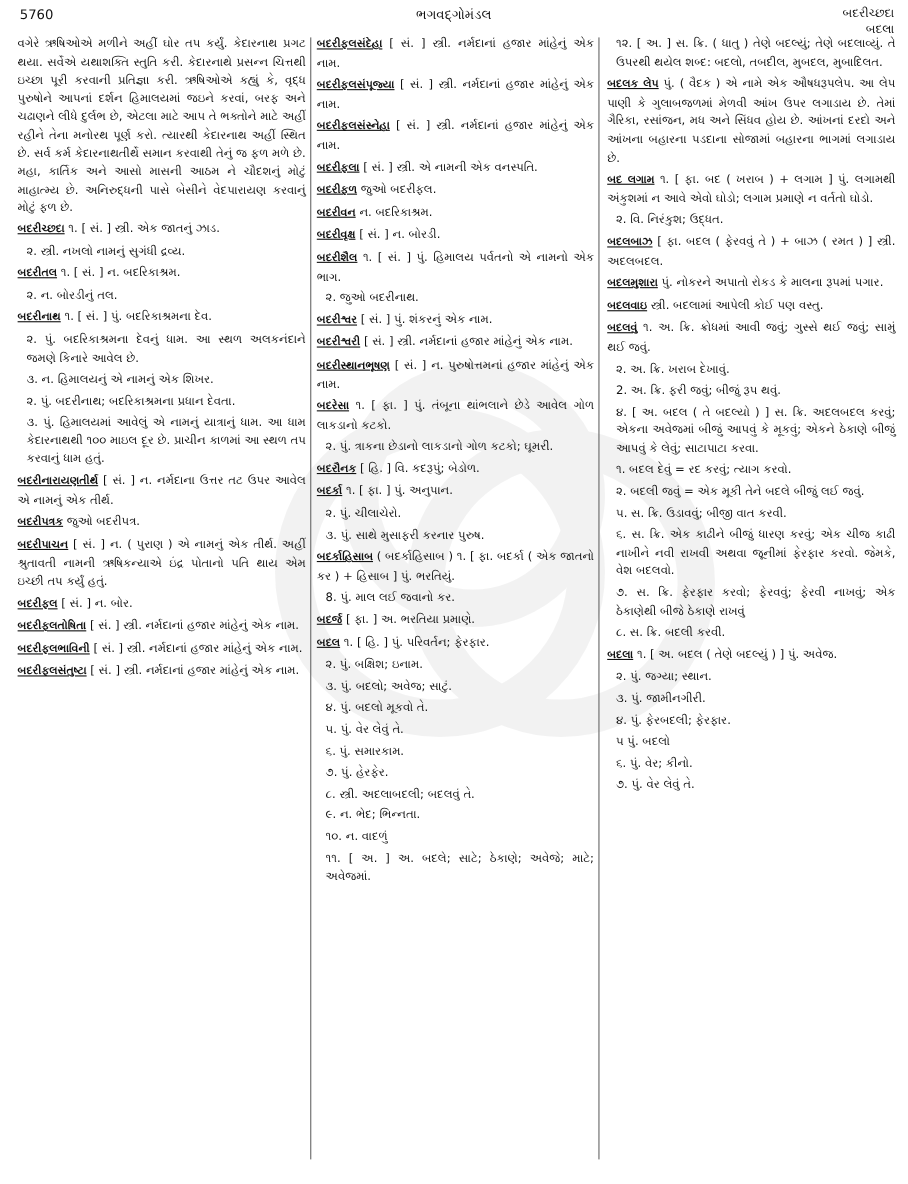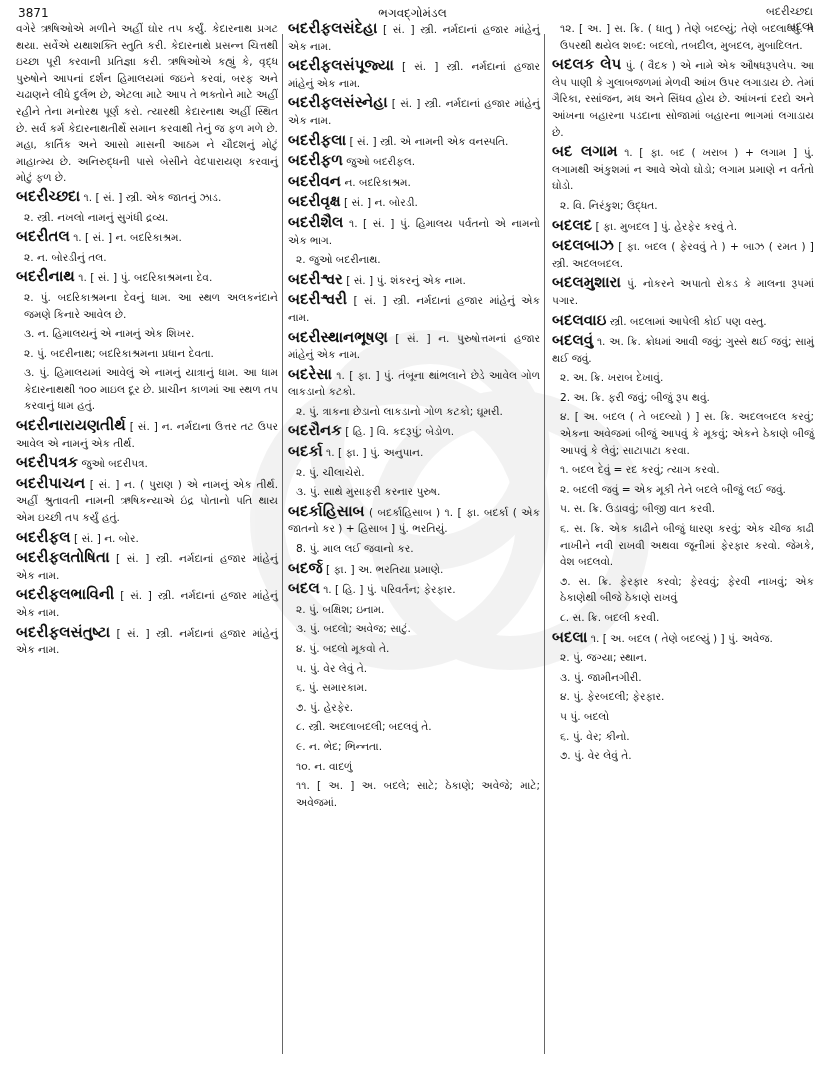--- a/index.html
+++ b/index.html
@@ -16,45 +16,45 @@
   .watermark .ring {
     position: absolute; border: 34px solid #555; border-radius: 50%;
   }
   .header {
     position: absolute; top: 0; left: 0; width: 825px; height: 32px;
   }
   .hdr-page { position: absolute; left: 18px; top: 6px; font-size: 12px; }
   .hdr-title { position: absolute; left: 0; width: 825px; top: 6px; text-align: center; font-size: 12px; }
   .hdr-guide { position: absolute; right: 12px; top: 4px; text-align: right; font-size: 11px; line-height: 15px; }
   .col {
-    position: absolute; top: 20px; bottom: 18px;
+    position: absolute; top: 32px; bottom: 18px;
     font-size: 10.6px; line-height: 16.6px;
   }
   .col1 { left: 16px; width: 262px; }
   .col2 { left: 288px; width: 252px; }
   .col3 { left: 552px; width: 262px; }
   .divider { position: absolute; top: 34px; bottom: 22px; width: 1px; background: #666; }
   .d1 { left: 282px; }
   .d2 { left: 544px; }
   .entry { margin: 0 0 3px 0; text-align: justify; }
-  .entry .hw { font-weight: bold; font-size: 15px; }
+  .entry .hw { font-weight: bold; font-size: 10px; text-decoration: underline; }
   .sense { padding-left: 8px; margin: 0 0 3px 0; text-align: justify; }
   .para { text-align: justify; margin: 0 0 2px 0; }
 </style>
 </head>
 <body>
 
 <div class="watermark">
   <div class="ring" style="left:0;top:40px;width:300px;height:300px;box-sizing:border-box;"></div>
   <div class="ring" style="left:120px;top:60px;width:280px;height:280px;box-sizing:border-box;"></div>
   <div class="ring" style="left:60px;top:0;width:240px;height:240px;box-sizing:border-box;"></div>
 </div>
 
 <div class="header">
-  <span class="hdr-page">3871</span>
+  <span class="hdr-page">5760</span>
   <span class="hdr-title">ભગવદ્ગોમંડલ</span>
   <div class="hdr-guide">
     <div>બદરીચ્છદા</div>
     <div>બદલા</div>
   </div>
 </div>
 
 <div class="divider d1"></div>
 <div class="divider d2"></div>
 
@@ -109,21 +109,20 @@
     <p class="sense">૮. સ્ત્રી. અદલાબદલી; બદલવું તે.</p>
     <p class="sense">૯. ન. ભેદ; ભિન્નતા.</p>
     <p class="sense">૧૦. ન. વાદળું</p>
     <p class="sense">૧૧. [ અ. ] અ. બદલે; સાટે; ઠેકાણે; અવેજે; માટે; અવેજમાં.</p>
   </div>
 <div class="col col3">
     <p class="sense">૧૨. [ અ. ] સ. ક્રિ. ( ધાતુ ) તેણે બદલ્યું; તેણે બદલાવ્યું. તે ઉપરથી થયેલ શબ્દ: બદલો, તબદીલ, મુબદલ, મુબાદિલત.</p>
     <p class="entry"><span class="hw">બદલક લેપ</span> <span>પું. ( વૈદક ) એ નામે એક ઔષધરૂપલેપ. આ લેપ પાણી કે ગુલાબજળમાં મેળવી આંખ ઉપર લગાડાય છે. તેમાં ગૈરિકા, રસાંજન, મધ અને સિંધવ હોય છે. આંખનાં દરદો અને આંખના બહારના પડદાના સોજામાં બહારના ભાગમાં લગાડાય છે.</span></p>
     <p class="entry"><span class="hw">બદ લગામ</span> <span>૧. [ ફા. બદ ( ખરાબ ) + લગામ ] પું. લગામથી અંકુશમાં ન આવે એવો ઘોડો; લગામ પ્રમાણે ન વર્તતો ઘોડો.</span></p>
     <p class="sense">૨. વિ. નિરંકુશ; ઉદ્ધત.</p>
-    <p class="entry"><span class="hw">બદલદ</span> <span>[ ફા. મુબદલ ] પું. હેરફેર કરવું તે.</span></p>
     <p class="entry"><span class="hw">બદલબાઝ</span> <span>[ ફા. બદલ ( ફેરવવું તે ) + બાઝ ( રમત ) ] સ્ત્રી. અદલબદલ.</span></p>
     <p class="entry"><span class="hw">બદલમુશારા</span> <span>પું. નોકરને અપાતો રોકડ કે માલના રૂપમાં પગાર.</span></p>
     <p class="entry"><span class="hw">બદલવાઇ</span> <span>સ્ત્રી. બદલામાં આપેલી કોઈ પણ વસ્તુ.</span></p>
     <p class="entry"><span class="hw">બદલવું</span> <span>૧. અ. ક્રિ. ક્રોધમાં આવી જવું; ગુસ્સે થઈ જવું; સામું થઈ જવું.</span></p>
     <p class="sense">૨. અ. ક્રિ. ખરાબ દેખાવું.</p>
     <p class="sense">2. અ. ક્રિ. ફરી જવું; બીજું રૂપ થવું.</p>
     <p class="sense">૪. [ અ. બદલ ( તે બદલ્યો ) ] સ. ક્રિ. અદલબદલ કરવું; એકના અવેજમાં બીજું આપવું કે મૂકવું; એકને ઠેકાણે બીજું આપવું કે લેવું; સાટાપાટા કરવા.</p>
     <p class="sense">૧. બદલ દેવું = રદ કરવું; ત્યાગ કરવો.</p>
     <p class="sense">૨. બદલી જવું = એક મૂકી તેને બદલે બીજું લઈ જવું.</p>
     <p class="sense">૫. સ. ક્રિ. ઉડાવવું; બીજી વાત કરવી.</p>

